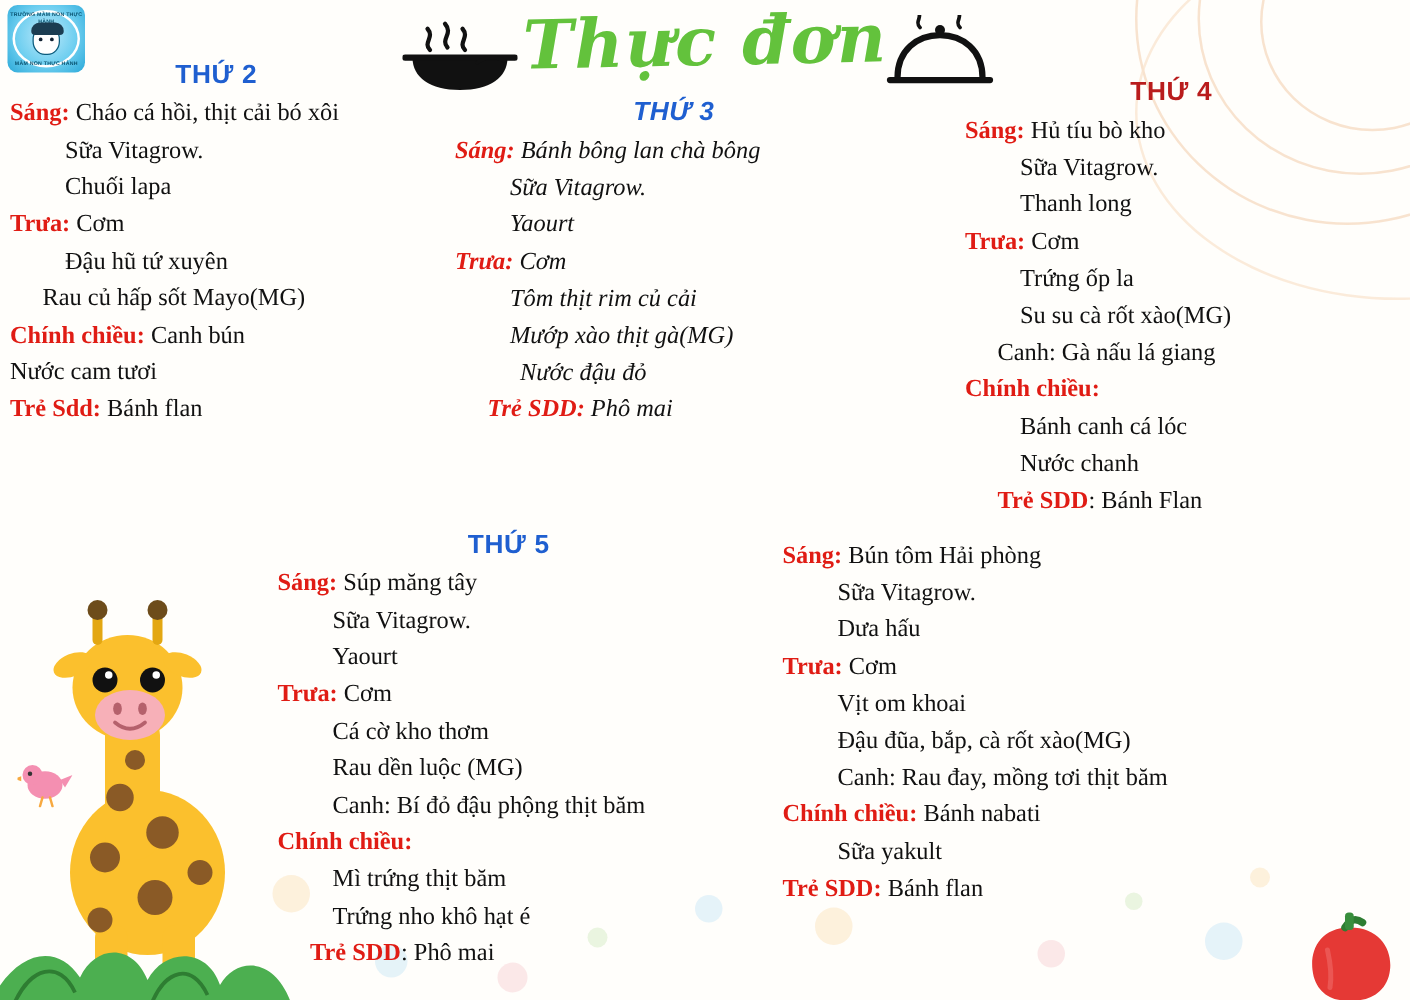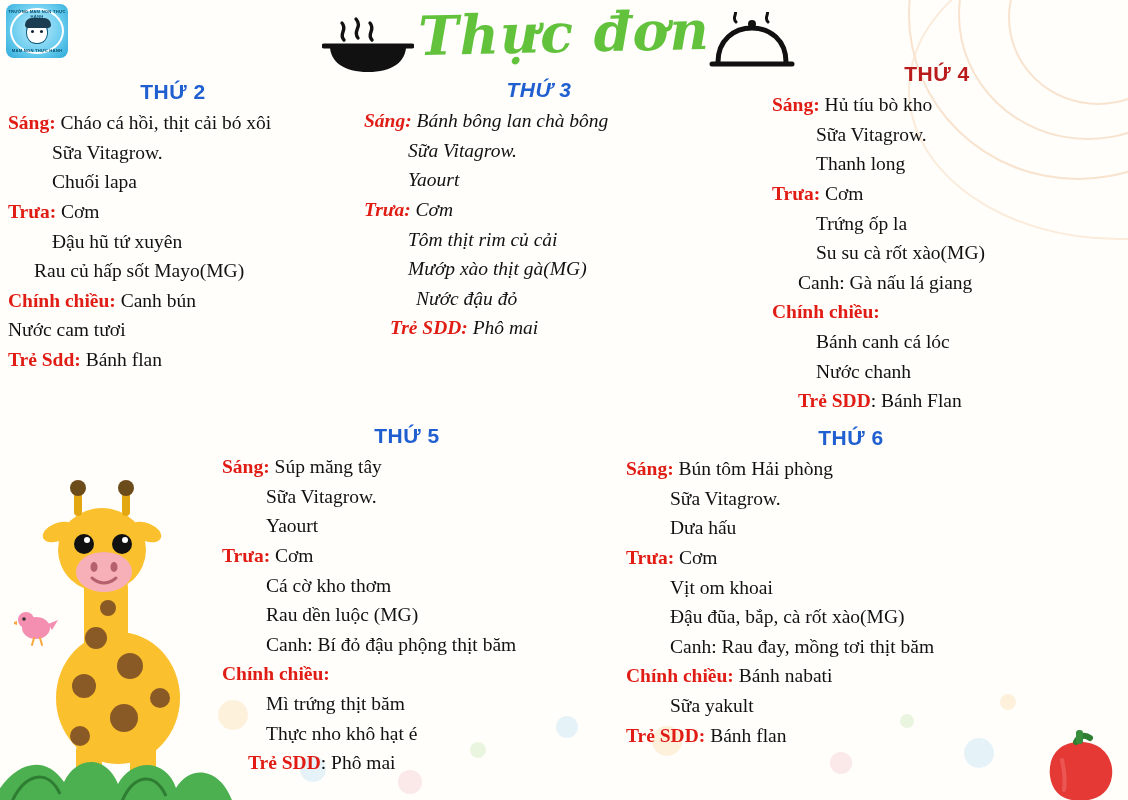--- a/index.html
+++ b/index.html
@@ -190,21 +190,21 @@
   </svg>
 
   <svg class="icon-cloche" viewBox="0 0 100 64">
     <path d="M10 52 H90" stroke="#111" stroke-width="5" stroke-linecap="round"></path>
     <path d="M16 50 C16 28 32 16 50 16 C68 16 84 28 84 50" fill="none" stroke="#111" stroke-width="5"></path>
     <circle cx="50" cy="12" r="4" fill="#111"></circle>
     <path d="M34 10 c-5 -5 3 -8 -2 -14" stroke="#111" stroke-width="3" fill="none" stroke-linecap="round"></path>
     <path d="M66 10 c-5 -5 3 -8 -2 -14" stroke="#111" stroke-width="3" fill="none" stroke-linecap="round"></path>
   </svg>
 
-  <div class="day" style="left:8px; top:80px; width:330px;">
+  <div class="day" style="left:8px; top:48px; width:330px;">
     <div class="day-title">THỨ 2</div>
     <div class="lines">
         <span class="ln ind0"><span class="lbl">Sáng:</span> <span>Cháo cá hồi, thịt cải bó xôi</span></span>
         <span class="ln ind2"><span>Sữa Vitagrow.</span></span>
         <span class="ln ind2"><span>Chuối lapa</span></span>
         <span class="ln ind0"><span class="lbl">Trưa:</span> <span>Cơm</span></span>
         <span class="ln ind2"><span>Đậu hũ tứ xuyên</span></span>
         <span class="ln ind1"><span>Rau củ hấp sốt Mayo(MG)</span></span>
         <span class="ln ind0"><span class="lbl">Chính chiều:</span> <span>Canh bún</span></span>
         <span class="ln ind0"><span>Nước cam tươi</span></span>
@@ -248,27 +248,26 @@
     <div class="lines">
         <span class="ln ind0"><span class="lbl">Sáng:</span> <span>Súp măng tây</span></span>
         <span class="ln ind2"><span>Sữa Vitagrow.</span></span>
         <span class="ln ind2"><span>Yaourt</span></span>
         <span class="ln ind0"><span class="lbl">Trưa:</span> <span>Cơm</span></span>
         <span class="ln ind2"><span>Cá cờ kho thơm</span></span>
         <span class="ln ind2"><span>Rau dền luộc (MG)</span></span>
         <span class="ln ind2"><span>Canh: Bí đỏ đậu phộng thịt băm</span></span>
         <span class="ln ind0"><span class="lbl">Chính chiều:</span></span>
         <span class="ln ind2"><span>Mì trứng thịt băm</span></span>
-        <span class="ln ind2"><span>Thực nho khô hạt é</span></span>
+        <span class="ln ind2"><span>Trứng nho khô hạt é</span></span>
         <span class="ln ind1"><span class="lbl">Trẻ SDD</span><span>: Phô mai</span></span>
       </div>
   </div>
 
   <div class="day" style="left:626px; top:426px; width:450px;">
-    <div class="day-title">THỨ 6</div>
     <div class="lines">
         <span class="ln ind0"><span class="lbl">Sáng:</span> <span>Bún tôm Hải phòng</span></span>
         <span class="ln ind2"><span>Sữa Vitagrow.</span></span>
         <span class="ln ind2"><span>Dưa hấu</span></span>
         <span class="ln ind0"><span class="lbl">Trưa:</span> <span>Cơm</span></span>
         <span class="ln ind2"><span>Vịt om khoai</span></span>
         <span class="ln ind2"><span>Đậu đũa, bắp, cà rốt  xào(MG)</span></span>
         <span class="ln ind2"><span>Canh: Rau đay, mồng tơi thịt băm</span></span>
         <span class="ln ind0"><span class="lbl">Chính chiều:</span> <span>Bánh nabati</span></span>
         <span class="ln ind2"><span>Sữa yakult</span></span>

